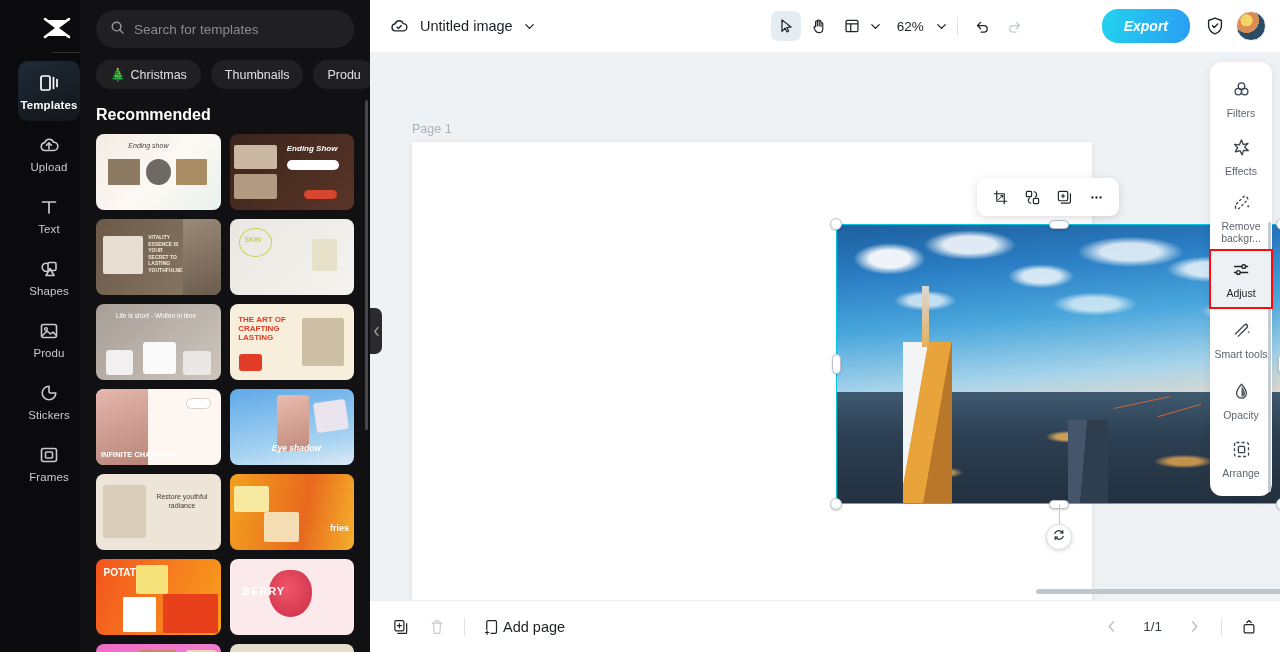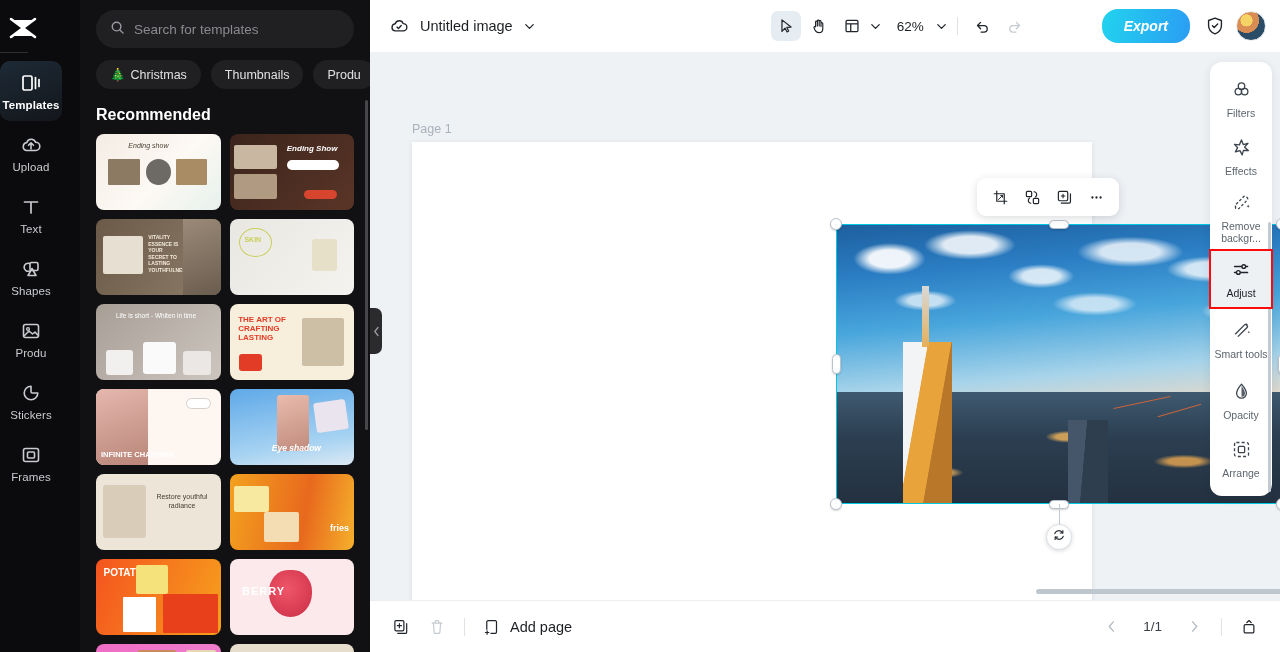--- a/index.html
+++ b/index.html
@@ -6,21 +6,21 @@
   html, body {
     width: 1280px; height: 652px;
     font-family: "Liberation Sans", sans-serif;
     overflow: hidden; background: #0d0d0f;
   }
   #app { position: relative; width: 1280px; height: 652px; display: flex; }
 
   
   .rail {
     width: 80px; height: 652px; background: #0b0b0d;
-    display: flex; flex-direction: column; align-items: flex-start;
+    display: flex; flex-direction: column; align-items: flex-end;
     padding-top: 8px; flex: none; position: relative; z-index: 5;
   }
   .rail-logo { width: 46px; height: 40px; display: flex; align-items: center; justify-content: center; margin-bottom: 4px; }
   .rail-div { width: 28px; height: 1px; background: #2e2e32; margin-bottom: 8px; }
   .rail-item {
     width: 62px; height: 60px; border-radius: 10px;
     display: flex; flex-direction: column; align-items: center; justify-content: center;
     gap: 4px; cursor: pointer; margin-bottom: 2px;
   }
   .rail-item.active { background: linear-gradient(160deg,#1d2a36,#14161b); }
@@ -166,21 +166,21 @@
   .h-scroll {
     position: absolute; left: 666px; bottom: 6px; width: 320px; height: 5px;
     background: #bfc7ce; border-radius: 3px; cursor: pointer;
   }
 
   .bottombar {
     height: 52px; background: #fff; flex: none; display: flex;
     align-items: center; padding: 0 16px; gap: 6px; border-top: 1px solid #eceff2;
   }
   .bb-btn { width: 30px; height: 30px; display: flex; align-items: center; justify-content: center; border-radius: 6px; cursor: pointer; }
-  .addpage { display: flex; align-items: center; gap: 9px; cursor: pointer; padding: 0 6px; }
+  .addpage { display: flex; align-items: center; gap: 2px; cursor: pointer; padding: 0 6px; }
   .addpage span { font-size: 14.5px; color: #1c1f23; }
   .pageno { font-size: 13.5px; color: #3a4047; padding: 0 11px; }
 
   
   .tool-rail {
     position: absolute; right: 8px; top: 62px; width: 62px;
     background: #fff; border-radius: 12px; box-shadow: 0 2px 10px rgba(25,35,50,.10);
     padding: 8px 0; z-index: 7;
   }
   .tool {

